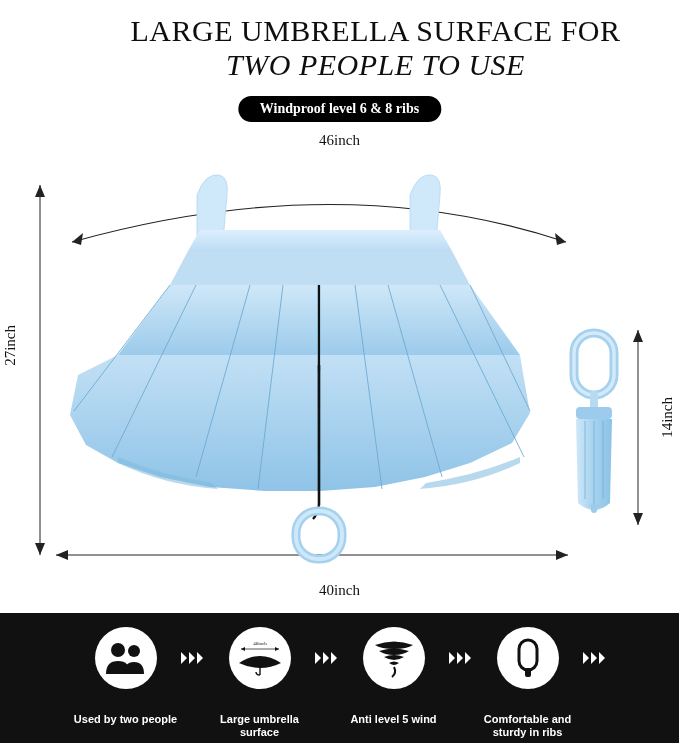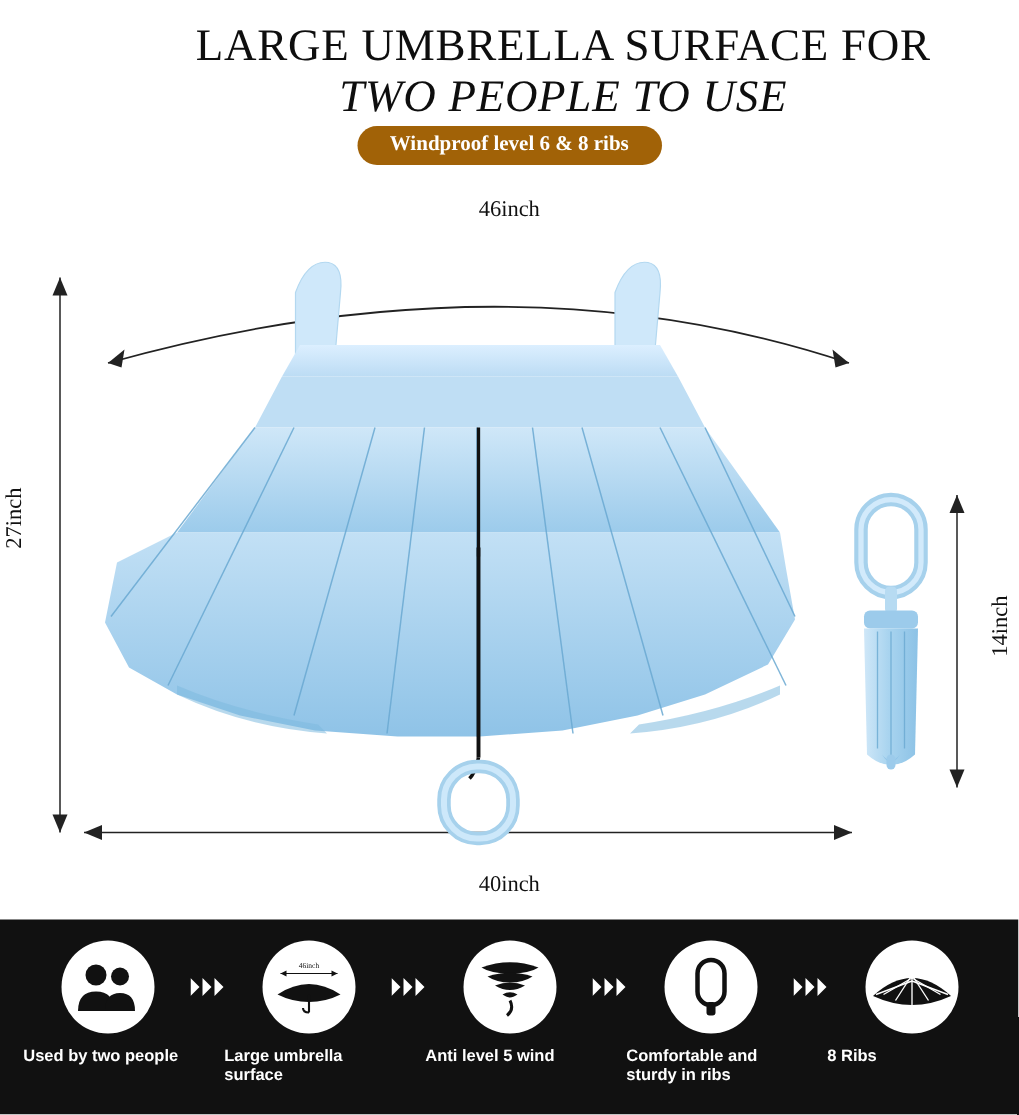--- a/index.html
+++ b/index.html
@@ -33,24 +33,24 @@
     line-height: 34px;
     letter-spacing: 0.5px;
     color: #0e0e0e;
     padding-left: 36px;
   }
   .heading .line2 { display: block; font-style: italic; }
 
   
   .badge {
     position: absolute;
-    top: 84px;
+    top: 96px;
     left: 50%;
     transform: translateX(-50%);
-    background: #a16207;
+    background: #000000;
     color: #ffffff;
     border-radius: 14px;
     padding: 5px 22px;
     font-size: 14px;
     font-weight: bold;
     white-space: nowrap;
     font-family: "Liberation Serif", serif;
   }
 
   
@@ -113,25 +113,25 @@
     width: 62px;
     height: 62px;
     border-radius: 50%;
     background: #ffffff;
     display: flex;
     align-items: center;
     justify-content: center;
     overflow: hidden;
   }
   .feat-label {
-    margin-top: 9px;
+    margin-top: 24px;
     color: #ffffff;
     font-size: 11px;
     font-weight: bold;
-    text-align: left;
+    text-align: center;
     line-height: 13px;
     font-family: "Liberation Sans", sans-serif;
     width: 112px;
   }
   .arrow {
     width: 26px;
     display: flex;
     align-items: center;
     justify-content: center;
     height: 62px;
@@ -338,33 +338,16 @@
       </div>
 
       <div class="arrow">
         <svg width="24" height="12" viewBox="0 0 24 12">
           <path d="M0 0 L6 6 L0 12 Z" fill="#fff"></path>
           <path d="M8 0 L14 6 L8 12 Z" fill="#fff"></path>
           <path d="M16 0 L22 6 L16 12 Z" fill="#fff"></path>
         </svg>
       </div>
 
-      <div class="feature">
-        <div class="circle">
-          <svg width="58" height="44" viewBox="0 0 58 44">
-            <path d="M3 28 q26 -24 52 0 q-13 6 -26 6 q-13 0 -26 -6 z" fill="#111"></path>
-            <g stroke="#fff" stroke-width="0.9">
-              <line x1="29" y1="12" x2="29" y2="34"></line>
-              <line x1="29" y1="16" x2="10" y2="27"></line>
-              <line x1="29" y1="16" x2="48" y2="27"></line>
-              <line x1="29" y1="14" x2="18" y2="31"></line>
-              <line x1="29" y1="14" x2="40" y2="31"></line>
-              <line x1="29" y1="18" x2="5" y2="27"></line>
-              <line x1="29" y1="18" x2="53" y2="27"></line>
-            </g>
-          </svg>
-        </div>
-        <div class="feat-label">8 Ribs</div>
-      </div>
 
     </div>
   </div>
 </div>
 
 </body></html>

